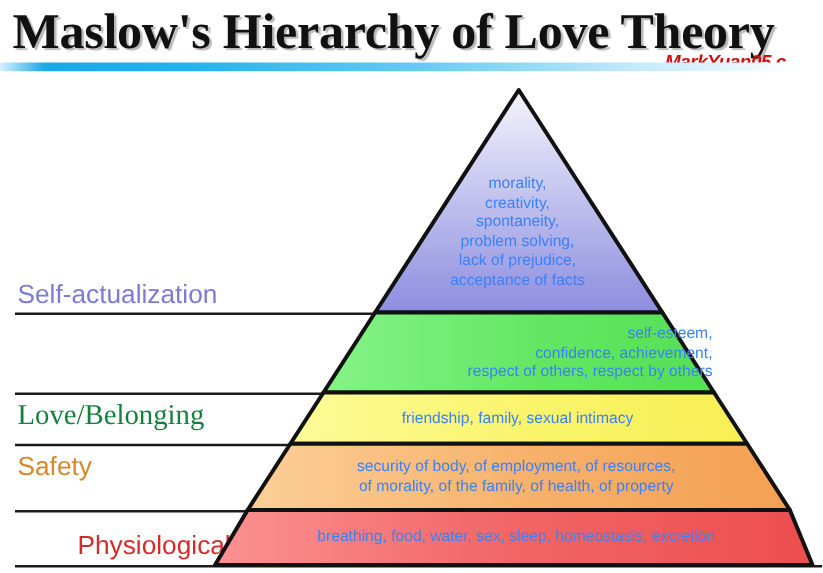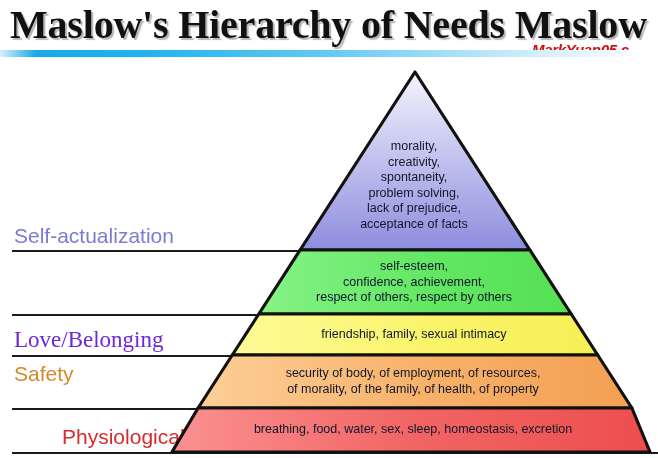--- a/index.html
+++ b/index.html
@@ -92,49 +92,49 @@
     left: 0;
     top: 0;
     width: 658px;
     height: 458px;
   }
 
   
   .tier-text {
     position: absolute;
     text-align: center;
-    color: #0f172a;
+    color: #3b82f6;
     font-size: 12.5px;
     line-height: 15.5px;
     white-space: pre-line;
     pointer-events: none;
   }
   #text-self  { left: 300px; top: 139px;  width: 228px; }
-  #text-est   { left: 258px; top: 259px;  width: 312px; }
+  #text-est   { left: 258px; top: 259px;  width: 312px; text-align: right; }
   #text-love  { left: 232px; top: 327px;  width: 364px; }
   #text-safe  { left: 206px; top: 366px;  width: 414px; }
   #text-phys  { left: 178px; top: 422px;  width: 470px; }
 </style>
 </head>
 <body>
 
 <div id="stage">
 
-  <div id="title">Maslow's Hierarchy of Needs Maslow</div>
+  <div id="title">Maslow's Hierarchy of Love Theory</div>
   <div id="watermark">MarkYuan05.c</div>
   <div id="rule"></div>
 
   <div class="rule-line" style="top:250px; width:400px;"></div>
   <div class="rule-line" style="top:314px; width:336px;"></div>
   <div class="rule-line" style="top:355px; width:295px;"></div>
   <div class="rule-line" style="top:408px; width:252px;"></div>
   <div class="rule-line" style="top:452px; width:646px;"></div>
 
   <div class="tier-label" style="top:224px; color:#7B7BD6;">Self-actualization</div>
-  <div class="tier-label serif" style="top:328px; color:#6d28d9;text-align:right;">Love/Belonging</div>
+  <div class="tier-label serif" style="top:320px; color:#15803d;text-align:right;">Love/Belonging</div>
   <div class="tier-label" style="top:362px; color:#D4892B;">Safety</div>
   <div class="tier-label" style="top:425px; color:#D62B2B;margin-left:48px;">Physiological</div>
 
   <svg id="pyramid" viewBox="0 0 658 458">
     <defs>
       <linearGradient id="gSelf" x1="0" y1="0" x2="0" y2="1">
         <stop offset="0%" stop-color="#f4f4fd"></stop>
         <stop offset="100%" stop-color="#8d8ddf"></stop>
       </linearGradient>
       <linearGradient id="gEst" x1="0" y1="0" x2="1" y2="0">

